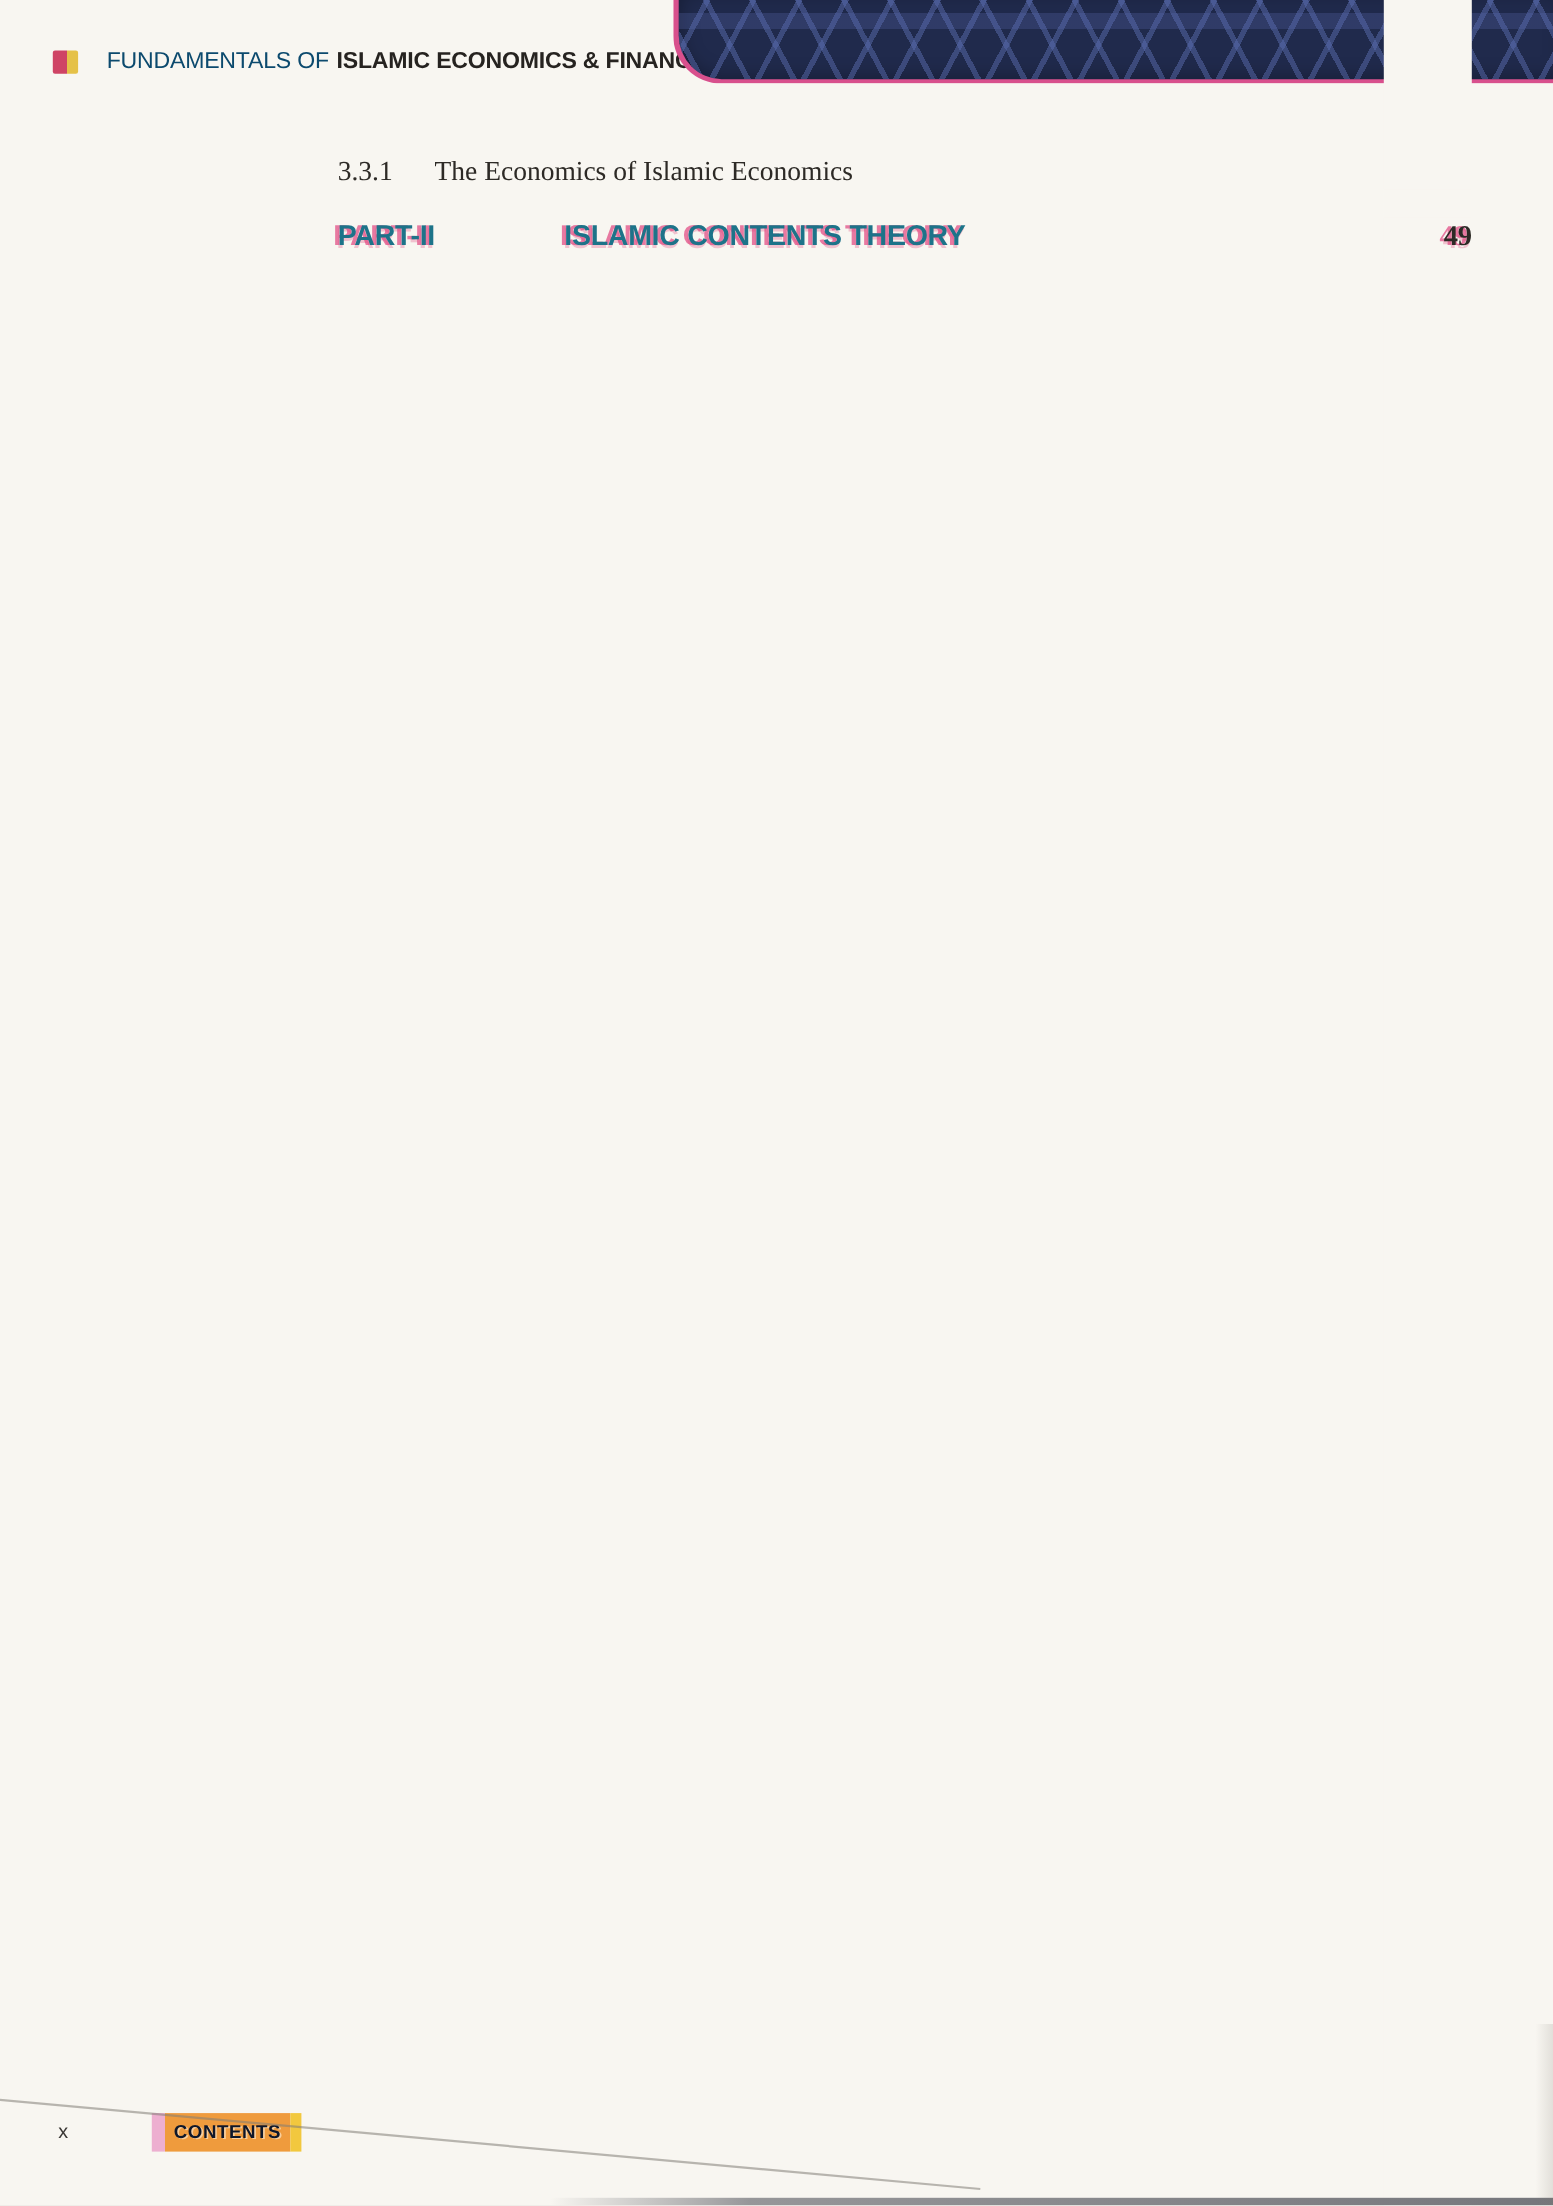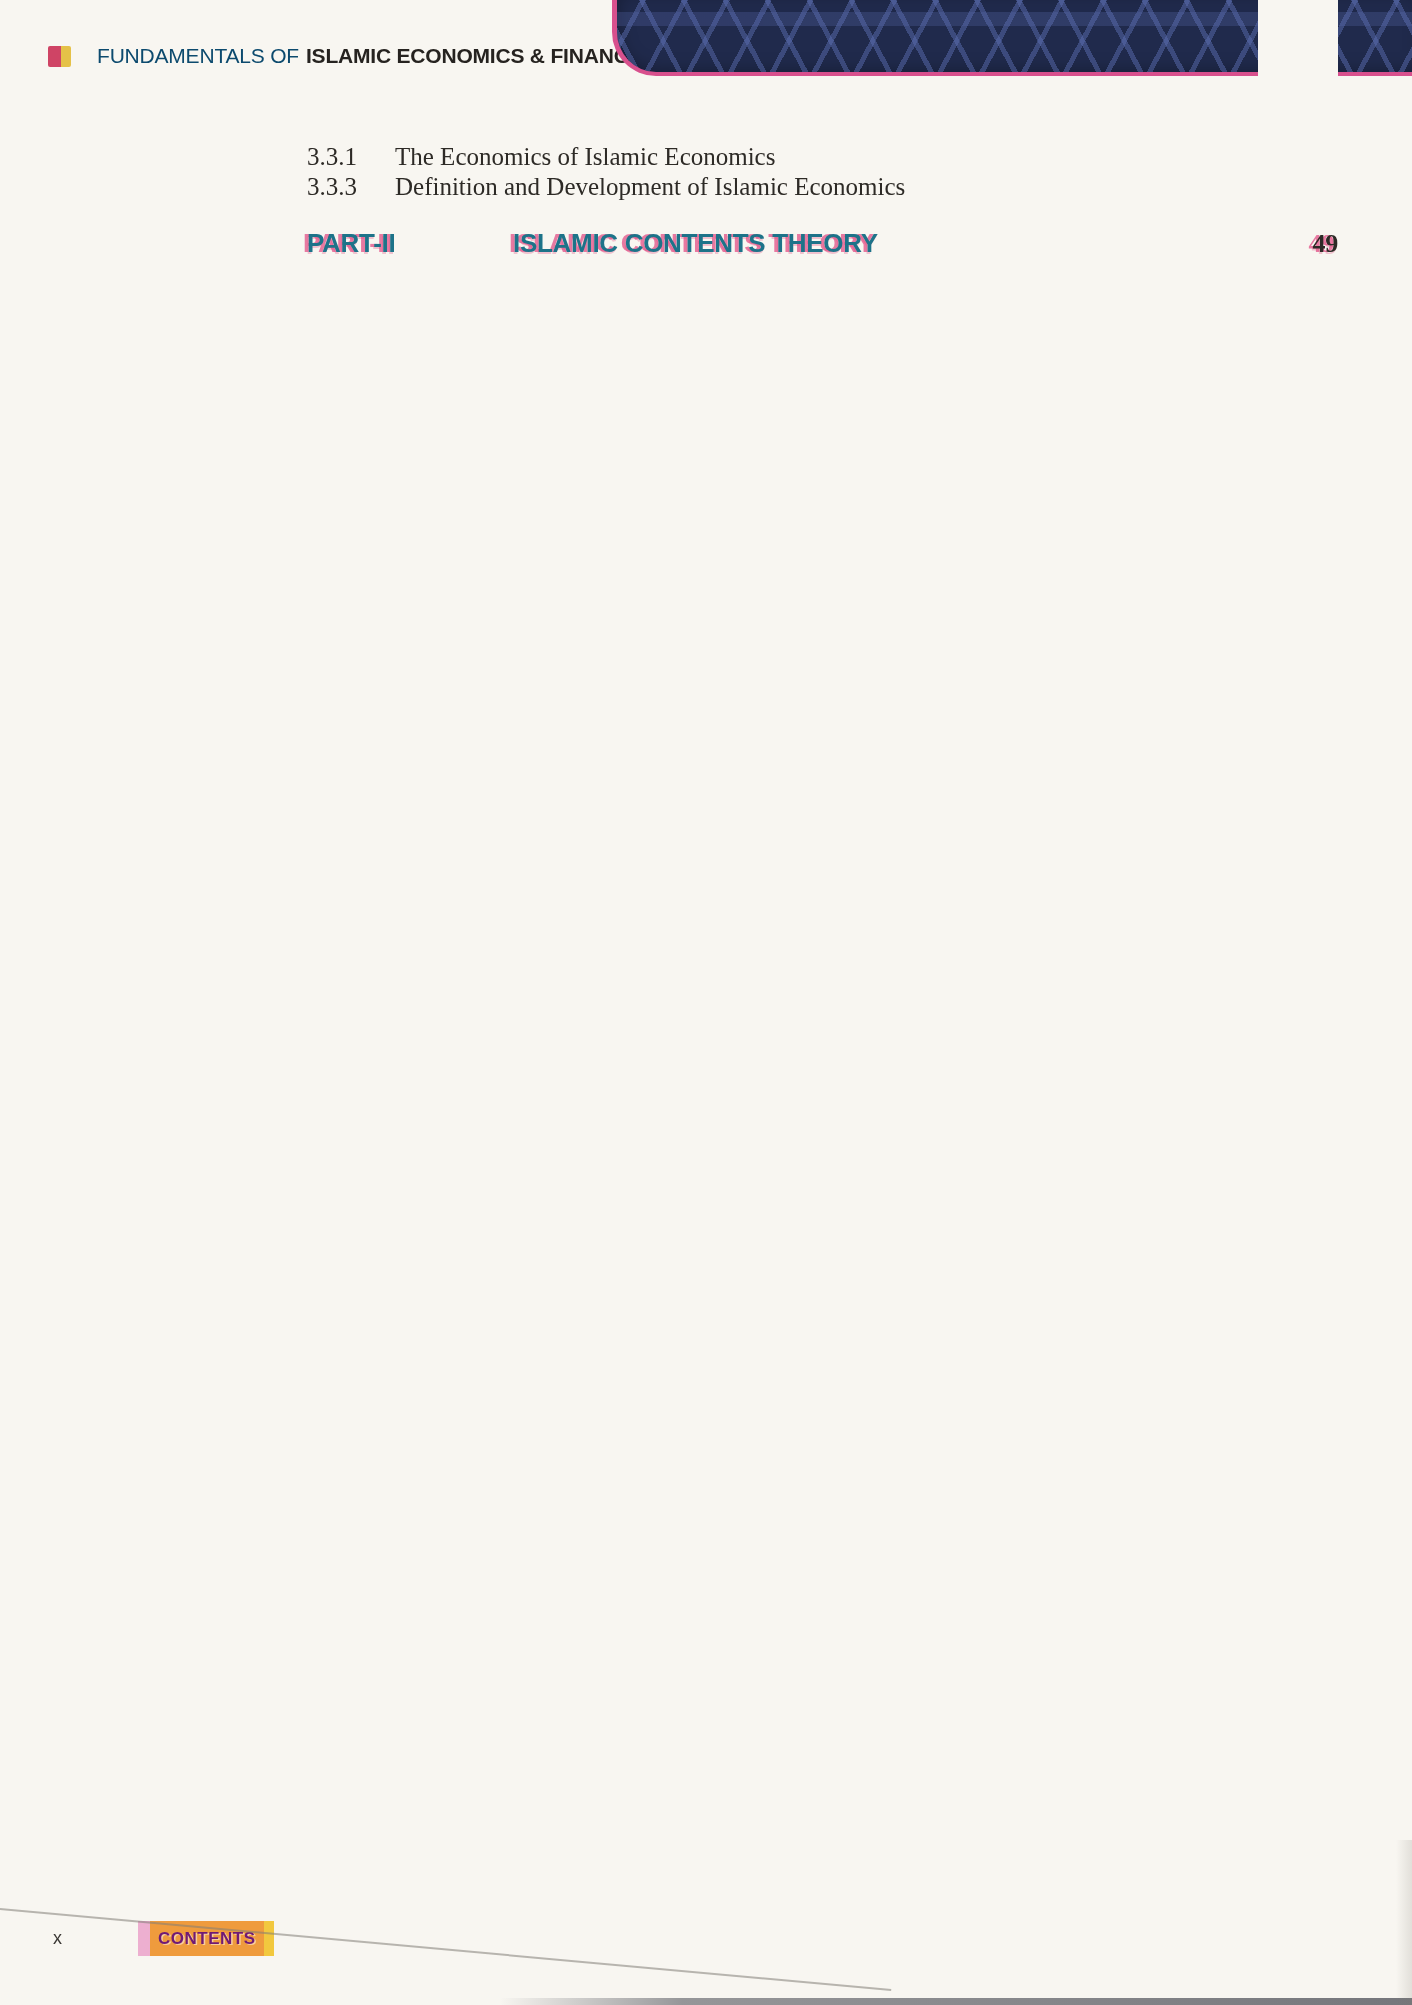--- a/index.html
+++ b/index.html
@@ -40,21 +40,21 @@
   .part-row .part-label{flex:0 0 206px;}
   .part-row .part-title{flex:1;}
   .part-row .page{flex:0 0 80px;text-align:right;}
 
   
   .pagenum{position:absolute;left:53px;top:1928px;
     font-family:"Liberation Sans",sans-serif;font-size:18px;color:#3b3835;}
   .contents-tag{position:absolute;left:138px;top:1921px;height:35px;display:flex;}
   .strip.pink{width:12px;background:#edafd0;}
   .strip.yellow{width:10px;background:#f2c83e;}
-  .tag-body{background:#ef9b3d;color:#701a75;font-family:"Liberation Sans",sans-serif;
+  .tag-body{background:#ef9b3d;color:#0f172a;font-family:"Liberation Sans",sans-serif;
     font-weight:700;font-size:17px;letter-spacing:.5px;line-height:35px;padding:0 8px;
     text-shadow:1.5px .5px 0 rgba(255,248,235,.55);}
 
   
   .scan-line{position:absolute;left:-10px;top:1907px;width:905px;height:1.5px;
     background:rgba(130,126,118,.55);transform:rotate(5.2deg);transform-origin:left top;}
   .scan-bottom{position:absolute;left:500px;right:0;bottom:0;height:7px;
     background:linear-gradient(to right, rgba(30,33,45,0), rgba(30,33,45,.45) 20%, rgba(30,33,45,.6));}
   .scan-right{position:absolute;right:0;top:1840px;width:16px;height:165px;
     background:linear-gradient(to right, rgba(125,120,110,0), rgba(125,120,110,.18));}
@@ -75,25 +75,20 @@
     <div class="lattice"></div>
   </div>
 
   <main class="toc" id="toc-list">
       <section class="entries-section">
         <div class="toc-row">
           <span class="num">3.3.1</span>
           <span class="title">The Economics of Islamic Economics</span>
           <span class="page">42</span>
         </div>
-        <div class="toc-row">
-          <span class="num">3.3.3</span>
-          <span class="title">Definition and Development of Islamic Economics</span>
-          <span class="page">45</span>
-        </div>
       </section>
       <div class="part-row">
         <span class="part-label">PART-II</span>
         <span class="part-title">ISLAMIC CONTENTS THEORY</span>
         <span class="page">49</span>
       </div>
     </main>
 
   <span class="pagenum">x</span>
 

